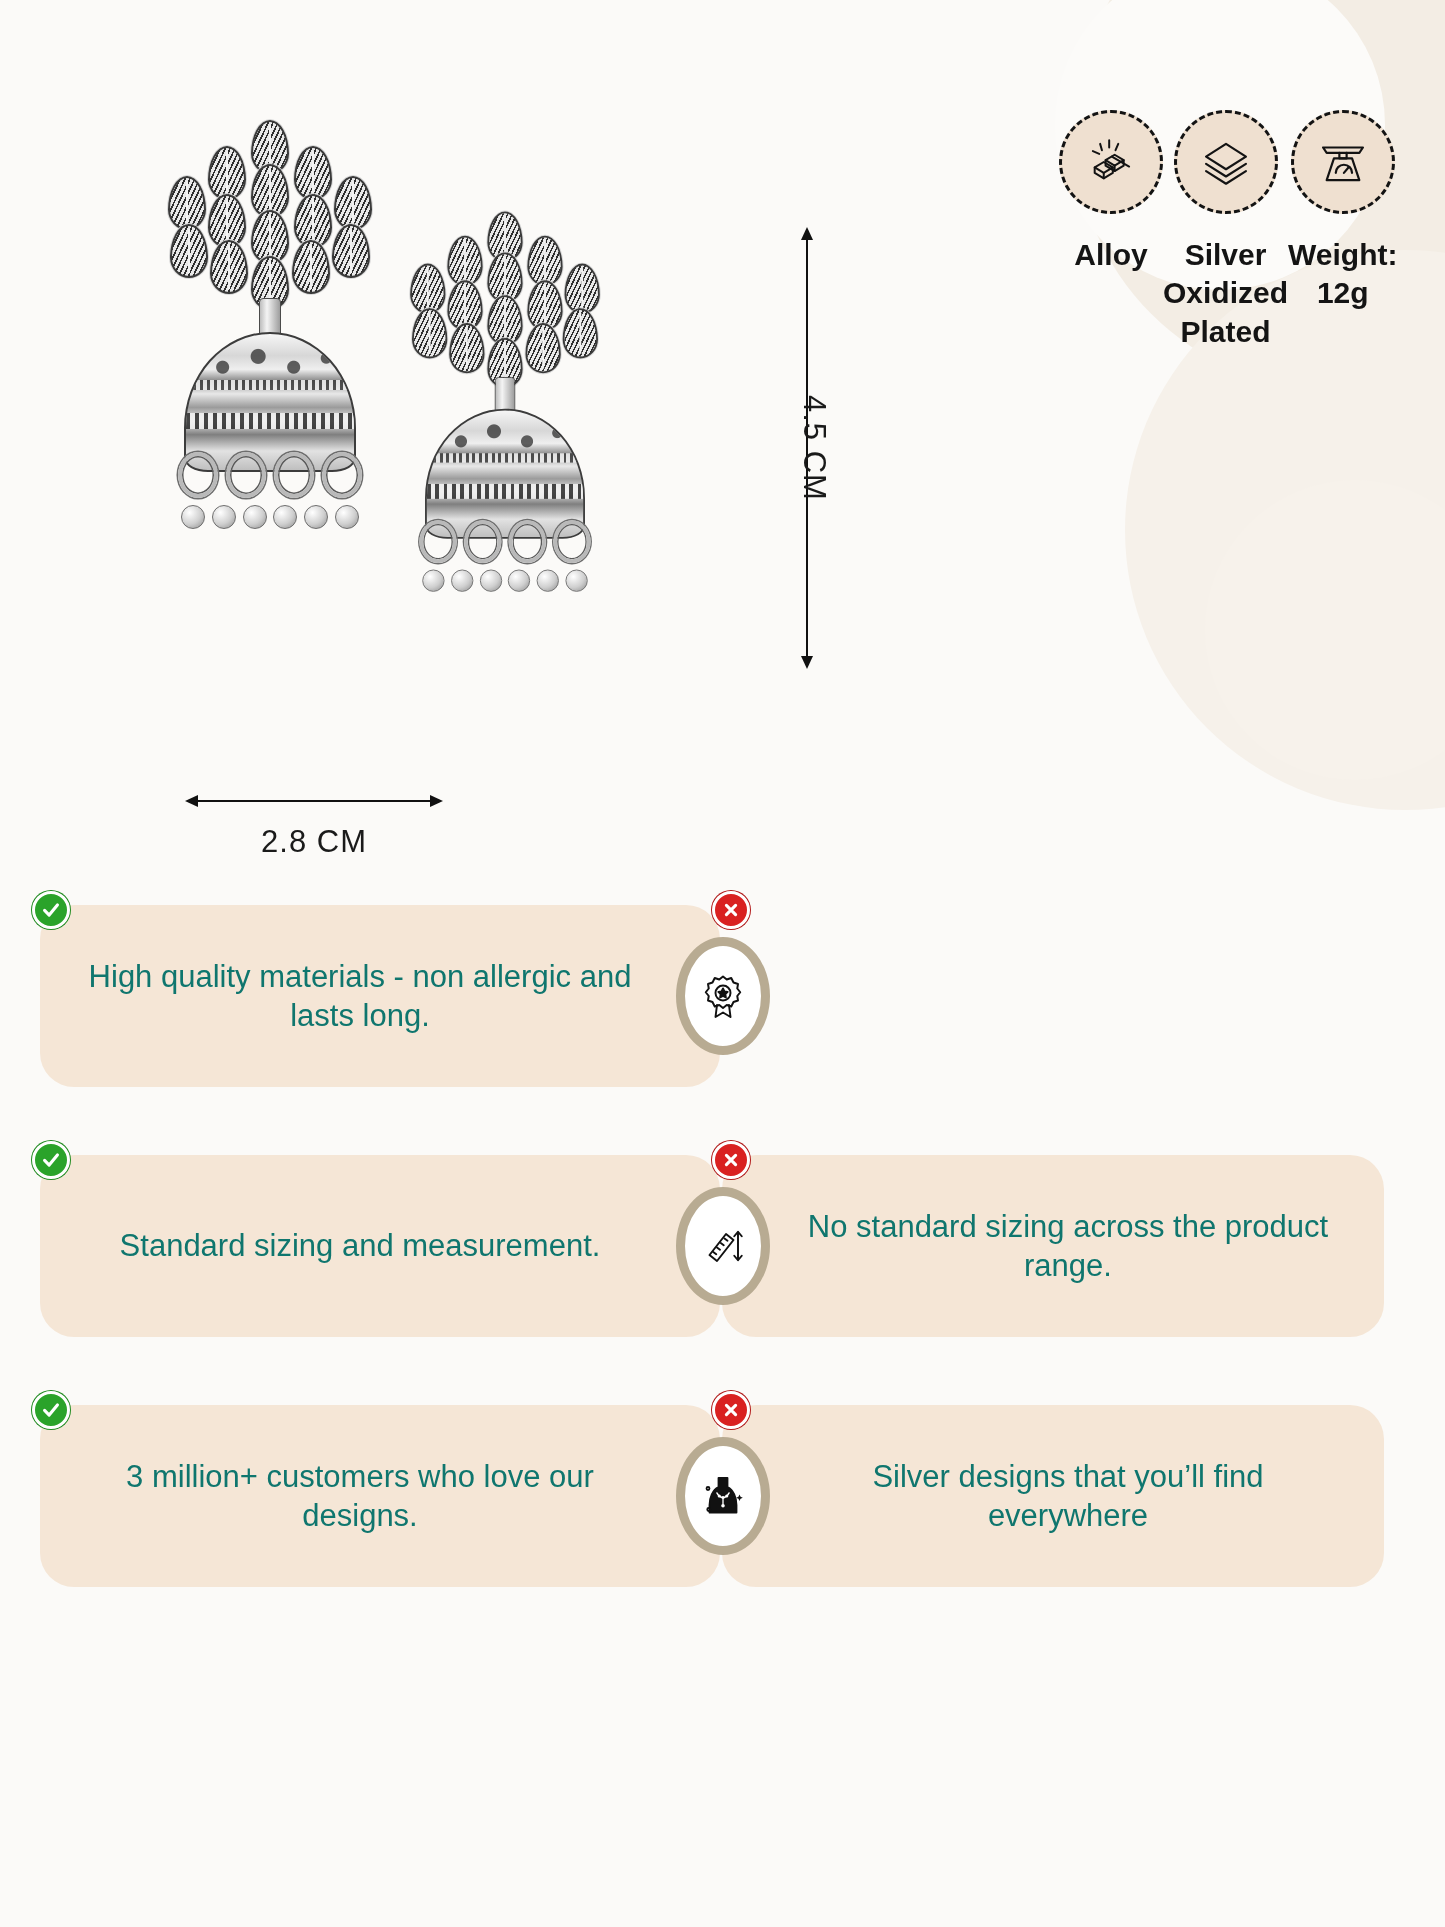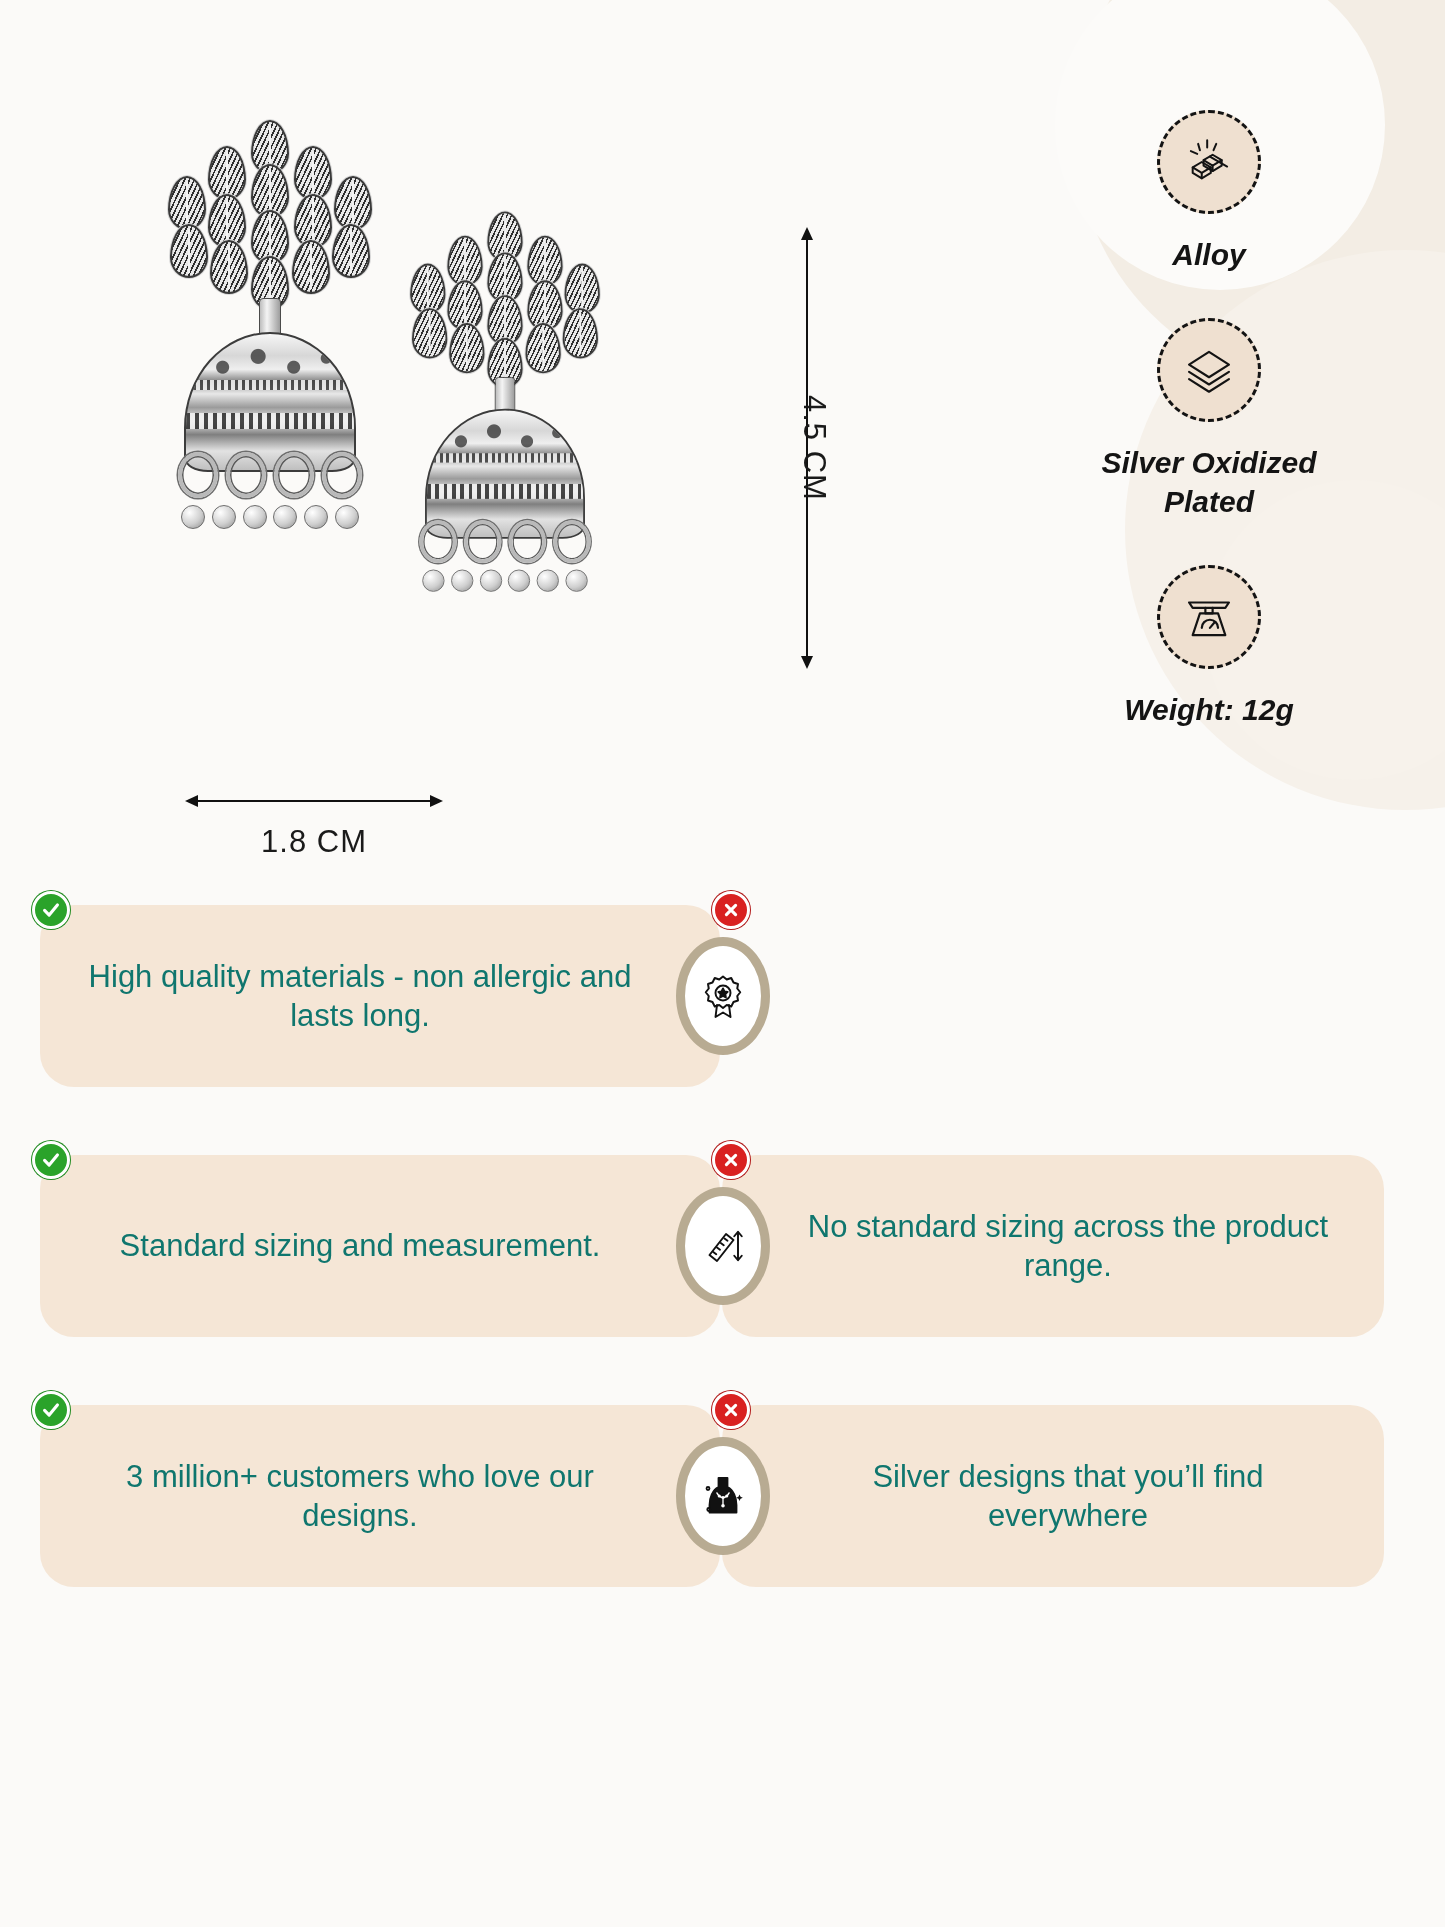--- a/index.html
+++ b/index.html
@@ -218,23 +218,22 @@
     letter-spacing: 1px;
     color: #1a1a1a;
   }
 
   
   .spec-col {
     position: absolute;
     right: 86px; top: 110px;
     width: 300px;
     display: flex;
-    flex-direction: column;
+    flex-direction: row;
     align-items: flex-start;
-    font-style: italic;
   }
   .spec-item {
     width: 100%;
     display: flex;
     flex-direction: column;
     align-items: center;
     margin-bottom: 44px;
   }
   .spec-circle {
     width: 104px; height: 104px;
@@ -442,21 +441,21 @@
             <div class="bead"></div>
         </div>
       </div>
     </div>
   </div>
 
   <div class="dim-v"></div>
   <div class="dim-v-label">4.5 CM</div>
 
   <div class="dim-h"></div>
-  <div class="dim-h-label">1.8 CM</div>
+  <div class="dim-h-label">2.8 CM</div>
 
   <div class="spec-col">
 
     <div class="spec-item">
       <div class="spec-circle">
         <svg viewBox="0 0 64 64" fill="none" stroke="#131313" stroke-width="2.2" stroke-linecap="round" stroke-linejoin="round">
           <path d="M20 12 L22 19 M30 8 L30 16 M40 12 L37 19 M12 20 L19 23"></path>
           <path d="M26 30 L36 24 L46 30 L36 36 Z"></path>
           <path d="M26 30 L26 36 L36 42 L36 36"></path>
           <path d="M46 30 L46 36 L36 42"></path>

